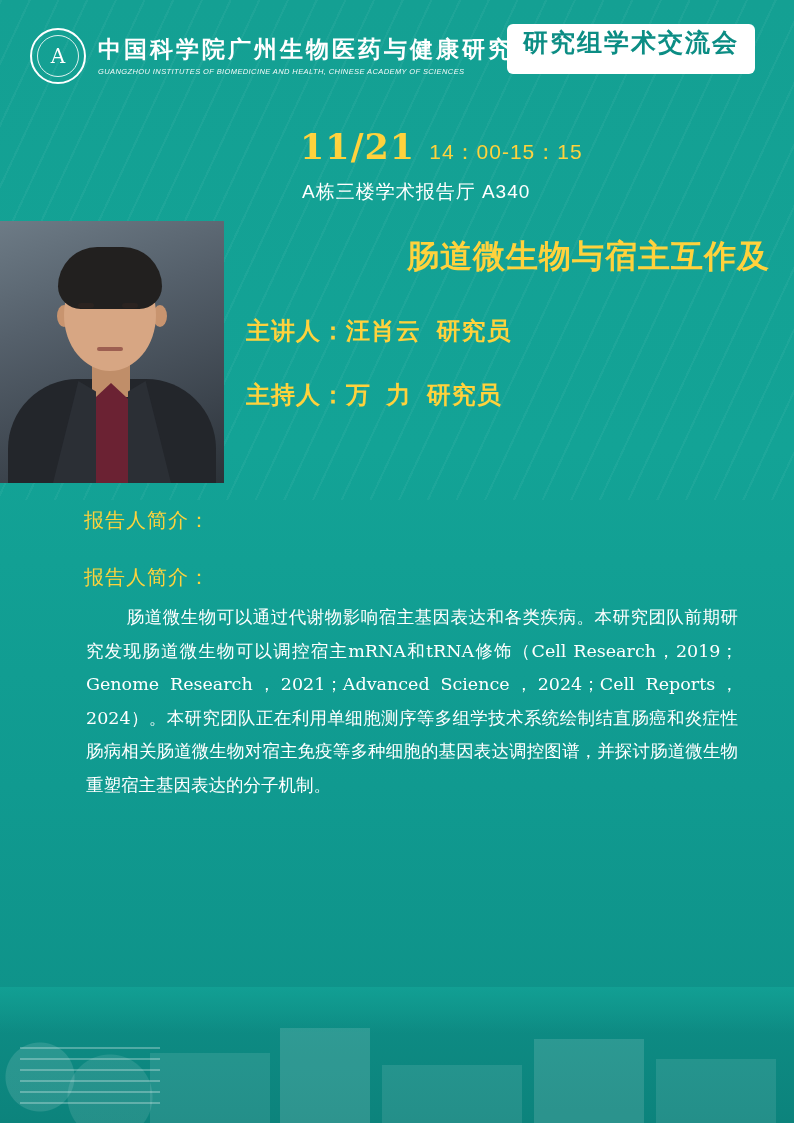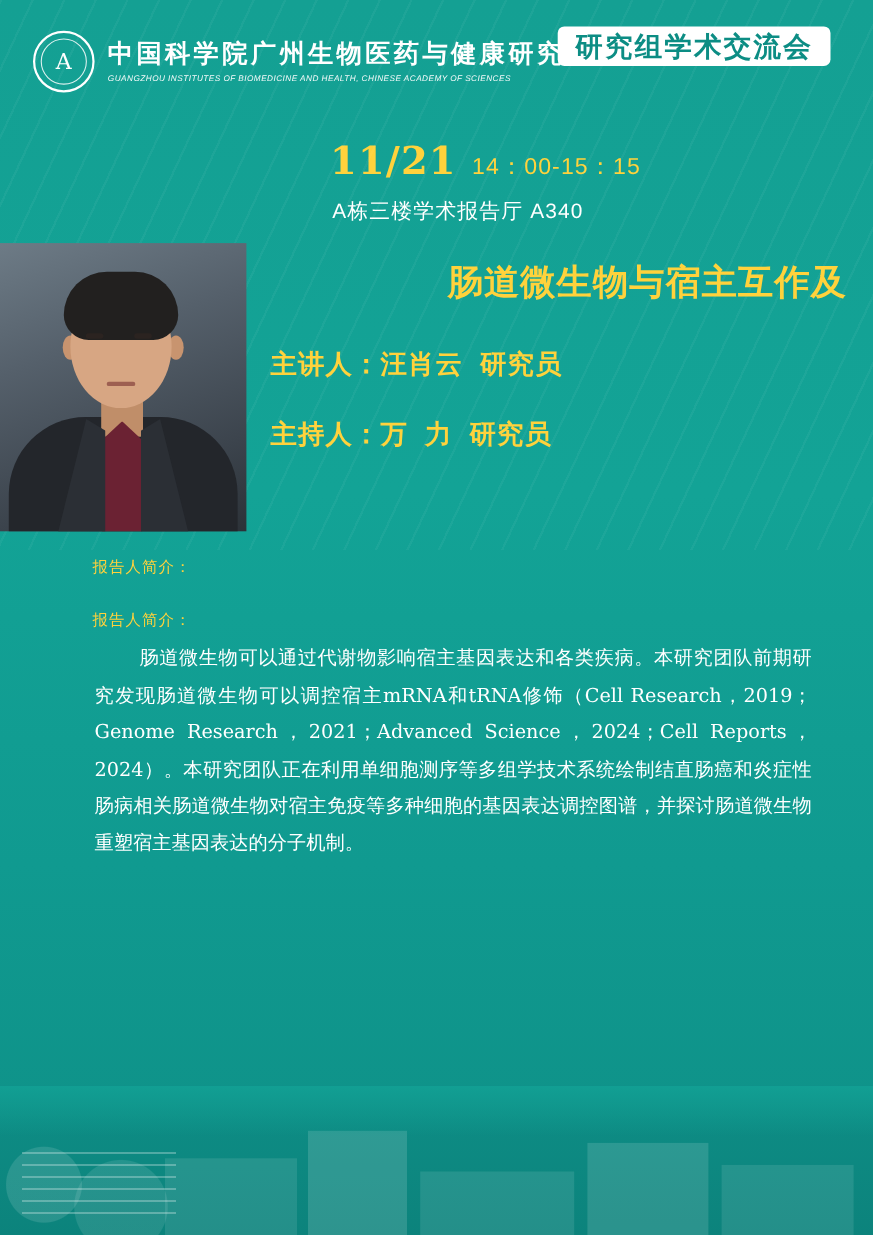--- a/index.html
+++ b/index.html
@@ -94,21 +94,21 @@
     width: 290px;
   }
   .badge {
     display: inline-block;
     background: #ffffff;
     color: #0c8d84;
     font-size: 25px;
     font-weight: bold;
     font-family: "DejaVu Serif", serif;
     letter-spacing: 2px;
-    padding: 5px 16px 3px 16px;
+    padding: 5px 16px 17px 16px;
     border-radius: 6px;
     line-height: 1.1;
   }
   .issue {
     margin-top: 10px;
     color: #ffd23c;
     font-size: 21px;
     font-weight: bold;
     font-family: "DejaVu Serif", serif;
     letter-spacing: 2px;
@@ -259,21 +259,21 @@
   .host { margin-top: 32px; }
   
   .content {
     position: relative;
     margin-top: 24px;
     padding: 0 56px 0 86px;
     z-index: 3;
   }
   .sec-label {
     color: #ffd23c;
-    font-size: 14px;
+    font-size: 20px;
     font-family: "DejaVu Serif", serif;
     letter-spacing: 1px;
     margin-left: -2px;
   }
   .para {
     color: #ffffff;
     font-size: 17.5px;
     font-family: "DejaVu Serif", serif;
     line-height: 1.92;
     text-align: justify;

